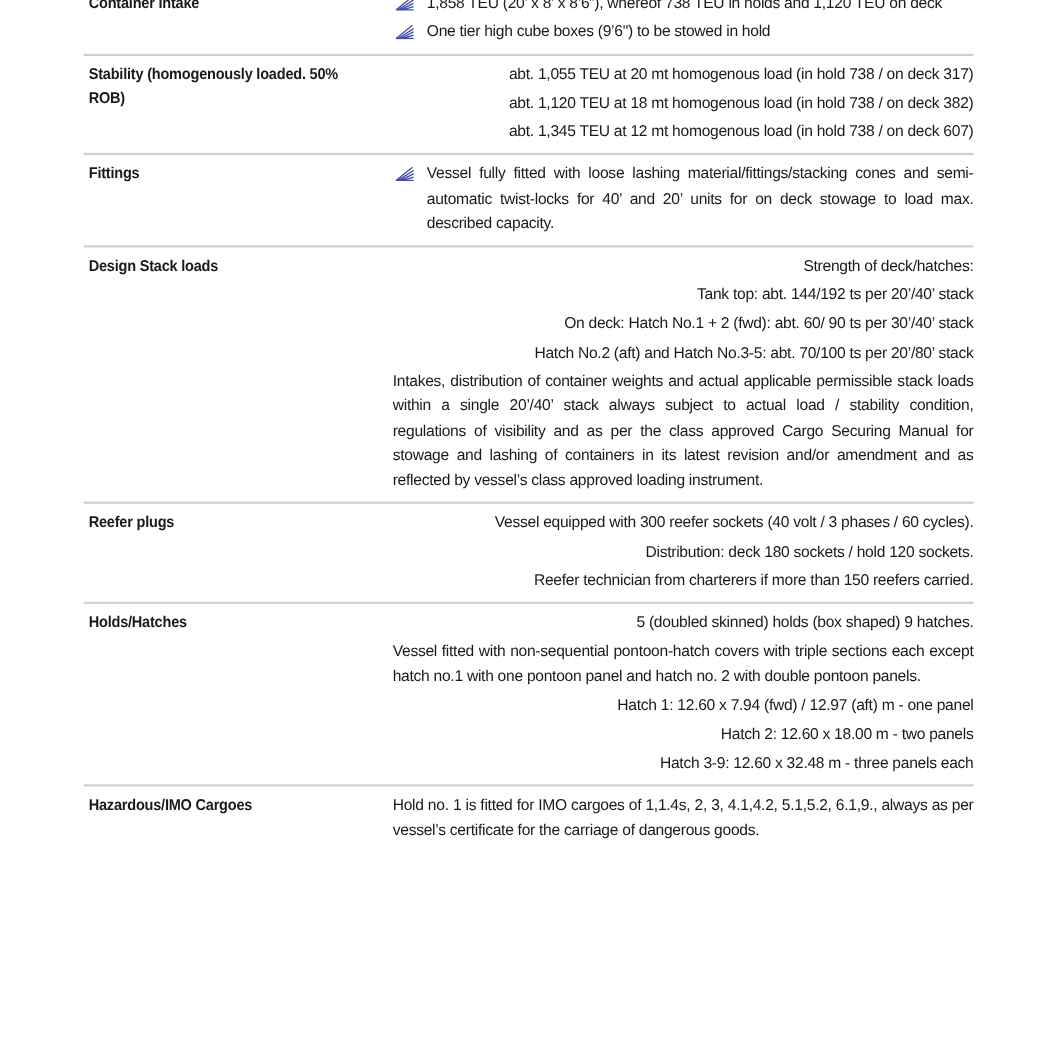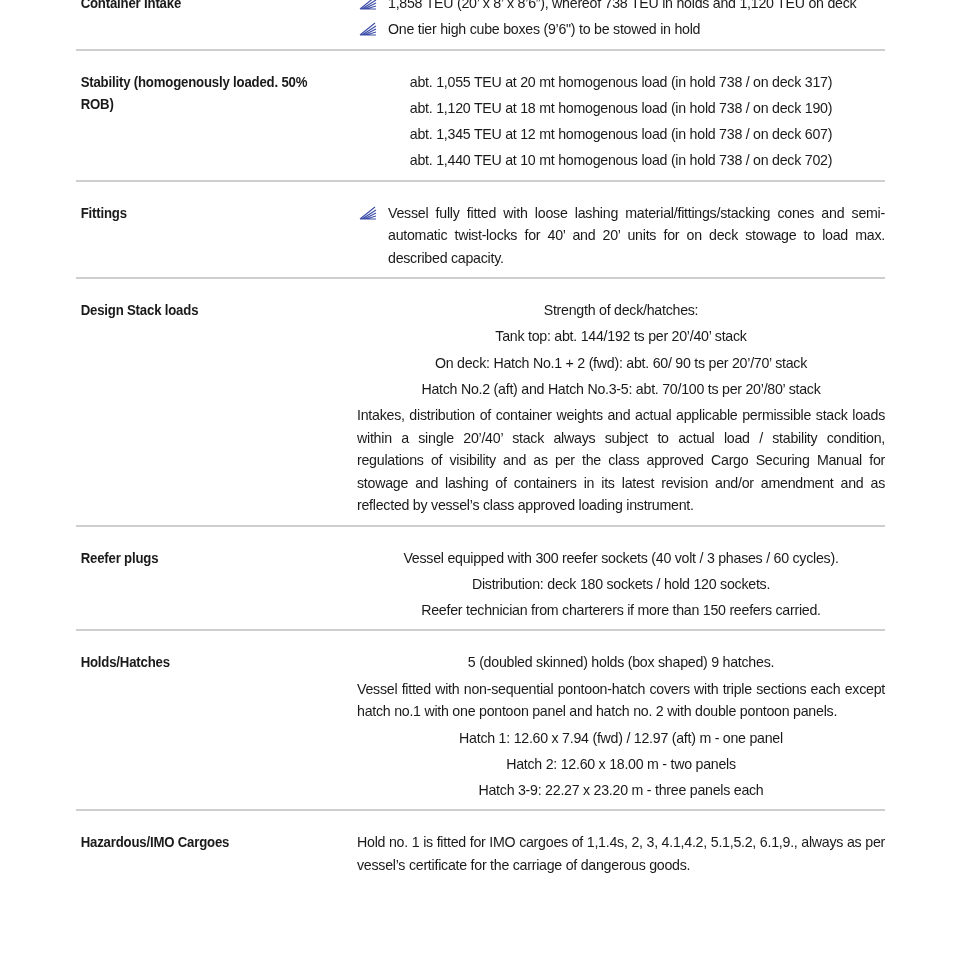--- a/index.html
+++ b/index.html
@@ -20,21 +20,21 @@
     left: 0;
     top: -8px;
     width: 960px;
   }
   .row {
     position: relative;
     margin-left: 76px;
     width: 809px;
     border-bottom: 2px solid #cfcfcf;
     display: flex;
-    padding-top: 20px;
+    padding-top: 6px;
     padding-bottom: 4px;
   }
   .row.last { border-bottom: none; }
   .label {
     width: 281px;
     flex: 0 0 281px;
     font-weight: bold;
     font-size: 14.2px;
     line-height: 22px;
     padding-left: 5px;
@@ -46,21 +46,21 @@
     padding-right: 6px;
   }
   .content {
     flex: 1 1 auto;
     font-size: 14.2px;
     line-height: 22.5px;
     letter-spacing: -0.25px;
   }
   .para {
     margin: 0 0 3.8px 0;
-    text-align: center;
+    text-align: right;
   }
   .para.justify {
     text-align: justify;
   }
   .bullet {
     display: flex;
     margin: 0 0 3.8px 0;
   }
   .bullet-icon {
     width: 31px;
@@ -103,23 +103,22 @@
         </span>
         <span class="bullet-text">One tier high cube boxes (9’6") to be stowed in hold</span>
       </div>
     </div>
   </div>
 
   <div class="row">
     <div class="label">Stability (homogenously loaded. 50% ROB)</div>
     <div class="content">
       <p class="para">abt. 1,055 TEU at 20 mt homogenous load (in hold 738 / on deck 317)</p>
-      <p class="para">abt. 1,120 TEU at 18 mt homogenous load (in hold 738 / on deck 190)</p>
+      <p class="para">abt. 1,120 TEU at 18 mt homogenous load (in hold 738 / on deck 382)</p>
       <p class="para">abt. 1,345 TEU at 12 mt homogenous load (in hold 738 / on deck 607)</p>
-      <p class="para">abt. 1,440 TEU at 10 mt homogenous load (in hold 738 / on deck 702)</p>
     </div>
   </div>
 
   <div class="row">
     <div class="label">Fittings</div>
     <div class="content">
       <div class="bullet">
         <span class="bullet-icon">
           <svg width="18" height="14" viewBox="0 0 18 14">
               <path d="M1 13 L16 1 M3 13 L17 4 M5 13 L17 7 M7 13 L17 10 M1 13 L17 13" stroke="#3f4fa8" stroke-width="1.2" fill="none"></path>
@@ -128,21 +127,21 @@
         <span class="bullet-text">Vessel fully fitted with loose lashing material/fittings/stacking cones and semi-automatic twist-locks for 40’ and 20’ units for on deck stowage to load max. described capacity.</span>
       </div>
     </div>
   </div>
 
   <div class="row">
     <div class="label">Design Stack loads</div>
     <div class="content">
       <p class="para">Strength of deck/hatches:</p>
       <p class="para">Tank top: abt. 144/192 ts per 20’/40’ stack</p>
-      <p class="para">On deck: Hatch No.1 + 2 (fwd): abt. 60/ 90 ts per 20’/70’ stack</p>
+      <p class="para">On deck: Hatch No.1 + 2 (fwd): abt. 60/ 90 ts per 30’/40’ stack</p>
       <p class="para">Hatch No.2 (aft) and Hatch No.3-5: abt. 70/100 ts per 20’/80’ stack</p>
       <p class="para justify">Intakes, distribution of container weights and actual applicable permissible stack loads within a single 20’/40’ stack always subject to actual load / stability condition, regulations of visibility and as per the class approved Cargo Securing Manual for stowage and lashing of containers in its latest revision and/or amendment and as reflected by vessel’s class approved loading instrument.</p>
     </div>
   </div>
 
   <div class="row">
     <div class="label">Reefer plugs</div>
     <div class="content">
       <p class="para">Vessel equipped with 300 reefer sockets (40 volt / 3 phases / 60 cycles).</p>
       <p class="para">Distribution: deck 180 sockets / hold 120 sockets.</p>
@@ -150,21 +149,21 @@
     </div>
   </div>
 
   <div class="row">
     <div class="label">Holds/Hatches</div>
     <div class="content">
       <p class="para">5 (doubled skinned) holds (box shaped) 9 hatches.</p>
       <p class="para justify">Vessel fitted with non-sequential pontoon-hatch covers with triple sections each except hatch no.1 with one pontoon panel and hatch no. 2 with double pontoon panels.</p>
       <p class="para">Hatch 1: 12.60 x 7.94 (fwd) / 12.97 (aft) m - one panel</p>
       <p class="para">Hatch 2: 12.60 x 18.00 m - two panels</p>
-      <p class="para">Hatch 3-9: 22.27 x 23.20 m - three panels each</p>
+      <p class="para">Hatch 3-9: 12.60 x 32.48 m - three panels each</p>
     </div>
   </div>
 
   <div class="row last">
     <div class="label">Hazardous/IMO Cargoes</div>
     <div class="content">
       <p class="para justify">Hold no. 1 is fitted for IMO cargoes of 1,1.4s, 2, 3, 4.1,4.2, 5.1,5.2, 6.1,9., always as per vessel’s certificate for the carriage of dangerous goods.</p>
     </div>
   </div>
 

